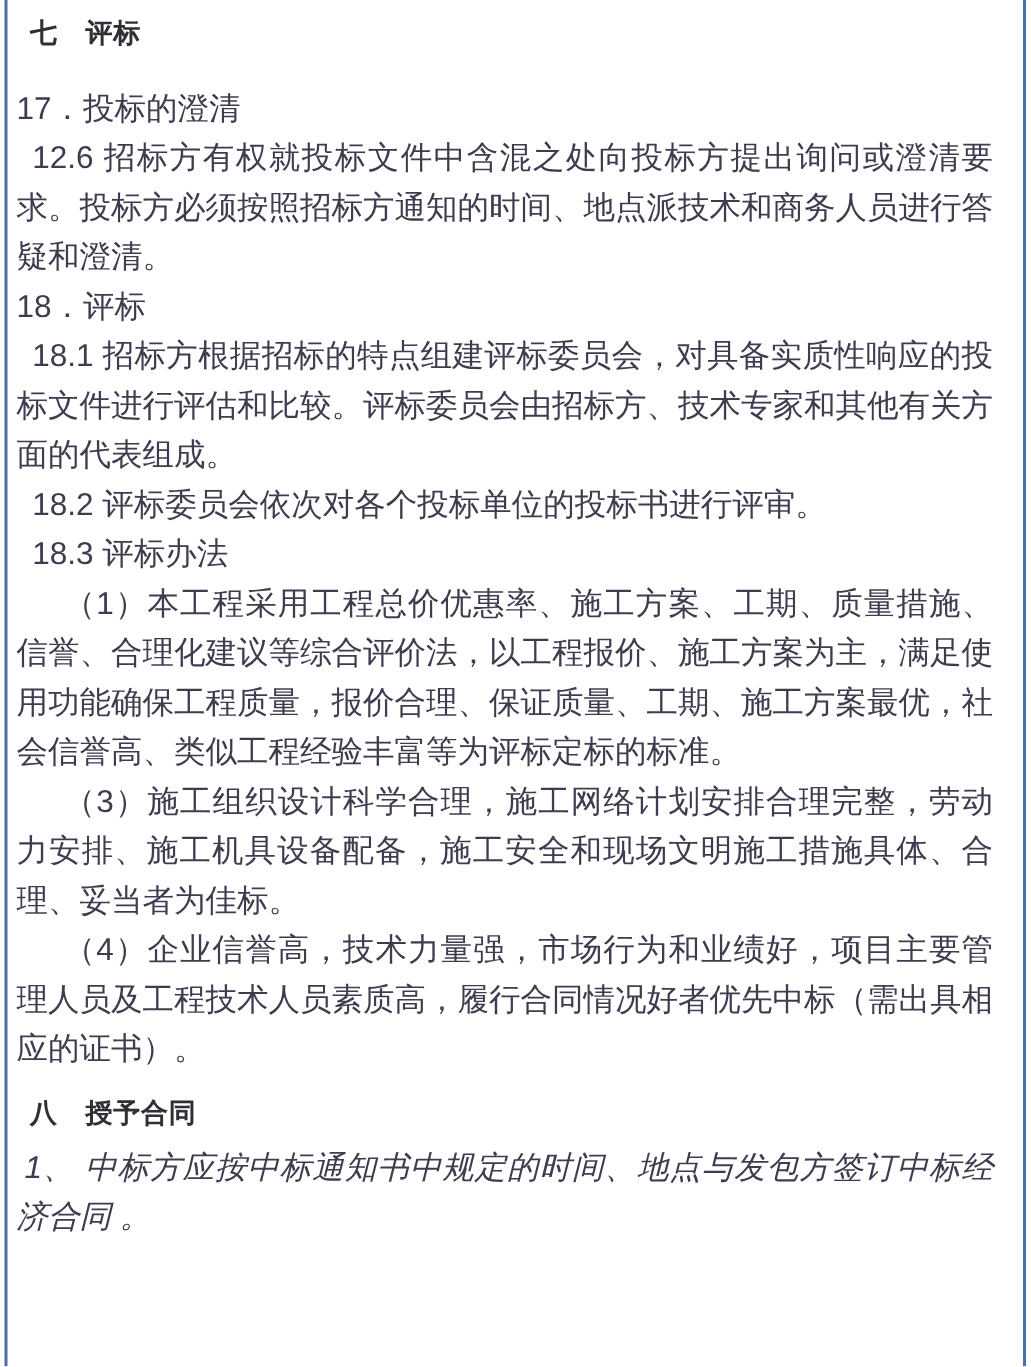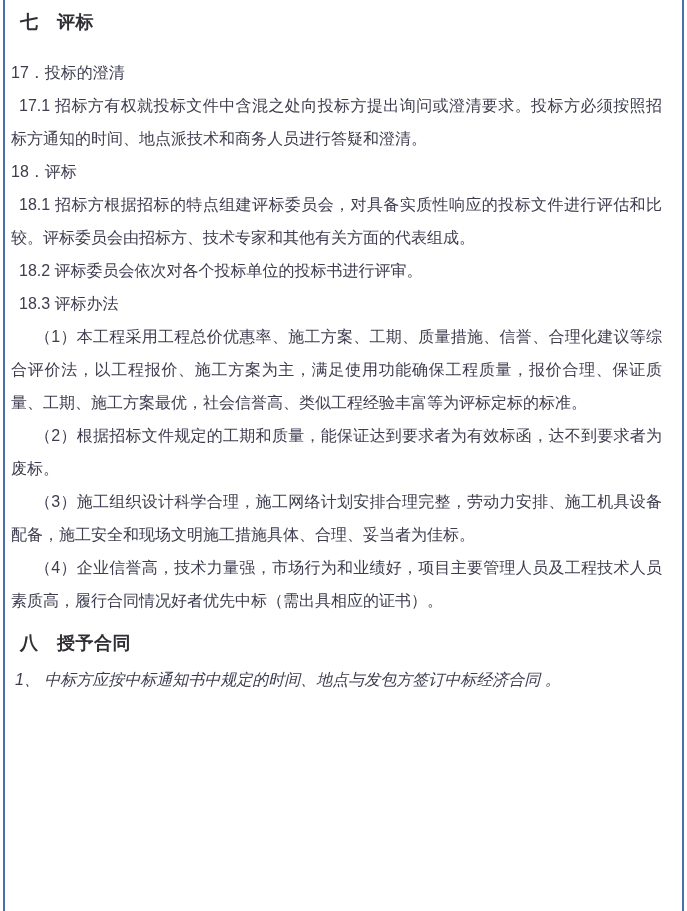--- a/index.html
+++ b/index.html
@@ -29,21 +29,21 @@
     font-weight: bold;
     color: var(--heading, #2f2f35);
     margin: 0 0 22px 0;
     text-indent: 9px;
     letter-spacing: 0.5px;
   }
   .sec-heading.second {
     margin: 14px 0 8px 0;
   }
   .doc p {
-    font-size: 16px;
+    font-size: 21px;
     line-height: 33px;
     color: var(--text, #3d3d4f);
     margin: 0;
     text-align: justify;
     text-justify: inter-ideograph;
   }
   .ind0   { text-indent: 0; }
   .ind05  { text-indent: 0.5em; }
   .ind15  { text-indent: 1.5em; }
   .ind025 { text-indent: 0.25em; }
@@ -51,27 +51,26 @@
 </style>
 </head>
 <body>
 
 <div class="page">
   <div class="doc">
 
     <h2 class="sec-heading">七　评标</h2>
 
     <p class="ind0">17．投标的澄清</p>
-    <p class="ind05">17.1 招标方有权就投标文件中含混之处向投标方提出询问或澄清要求。投标方必须按照招标方通知的时间、地点派技术和商务人员进行答疑和澄清。</p>
+    <p class="ind05">12.6 招标方有权就投标文件中含混之处向投标方提出询问或澄清要求。投标方必须按照招标方通知的时间、地点派技术和商务人员进行答疑和澄清。</p>
     <p class="ind0">18．评标</p>
     <p class="ind05">18.1 招标方根据招标的特点组建评标委员会，对具备实质性响应的投标文件进行评估和比较。评标委员会由招标方、技术专家和其他有关方面的代表组成。</p>
     <p class="ind05">18.2 评标委员会依次对各个投标单位的投标书进行评审。</p>
     <p class="ind05">18.3 评标办法</p>
     <p class="ind15">（1）本工程采用工程总价优惠率、施工方案、工期、质量措施、信誉、合理化建议等综合评价法，以工程报价、施工方案为主，满足使用功能确保工程质量，报价合理、保证质量、工期、施工方案最优，社会信誉高、类似工程经验丰富等为评标定标的标准。</p>
-    <p class="ind15">（2）根据招标文件规定的工期和质量，能保证达到要求者为有效标函，达不到要求者为废标。</p>
     <p class="ind15">（3）施工组织设计科学合理，施工网络计划安排合理完整，劳动力安排、施工机具设备配备，施工安全和现场文明施工措施具体、合理、妥当者为佳标。</p>
     <p class="ind15">（4）企业信誉高，技术力量强，市场行为和业绩好，项目主要管理人员及工程技术人员素质高，履行合同情况好者优先中标（需出具相应的证书）。</p>
 
     <h2 class="sec-heading second">八　授予合同</h2>
 
     <div class="contract">
       <p class="ind025">1、 中标方应按中标通知书中规定的时间、地点与发包方签订中标经济合同 。</p>
     </div>
 
   </div>

